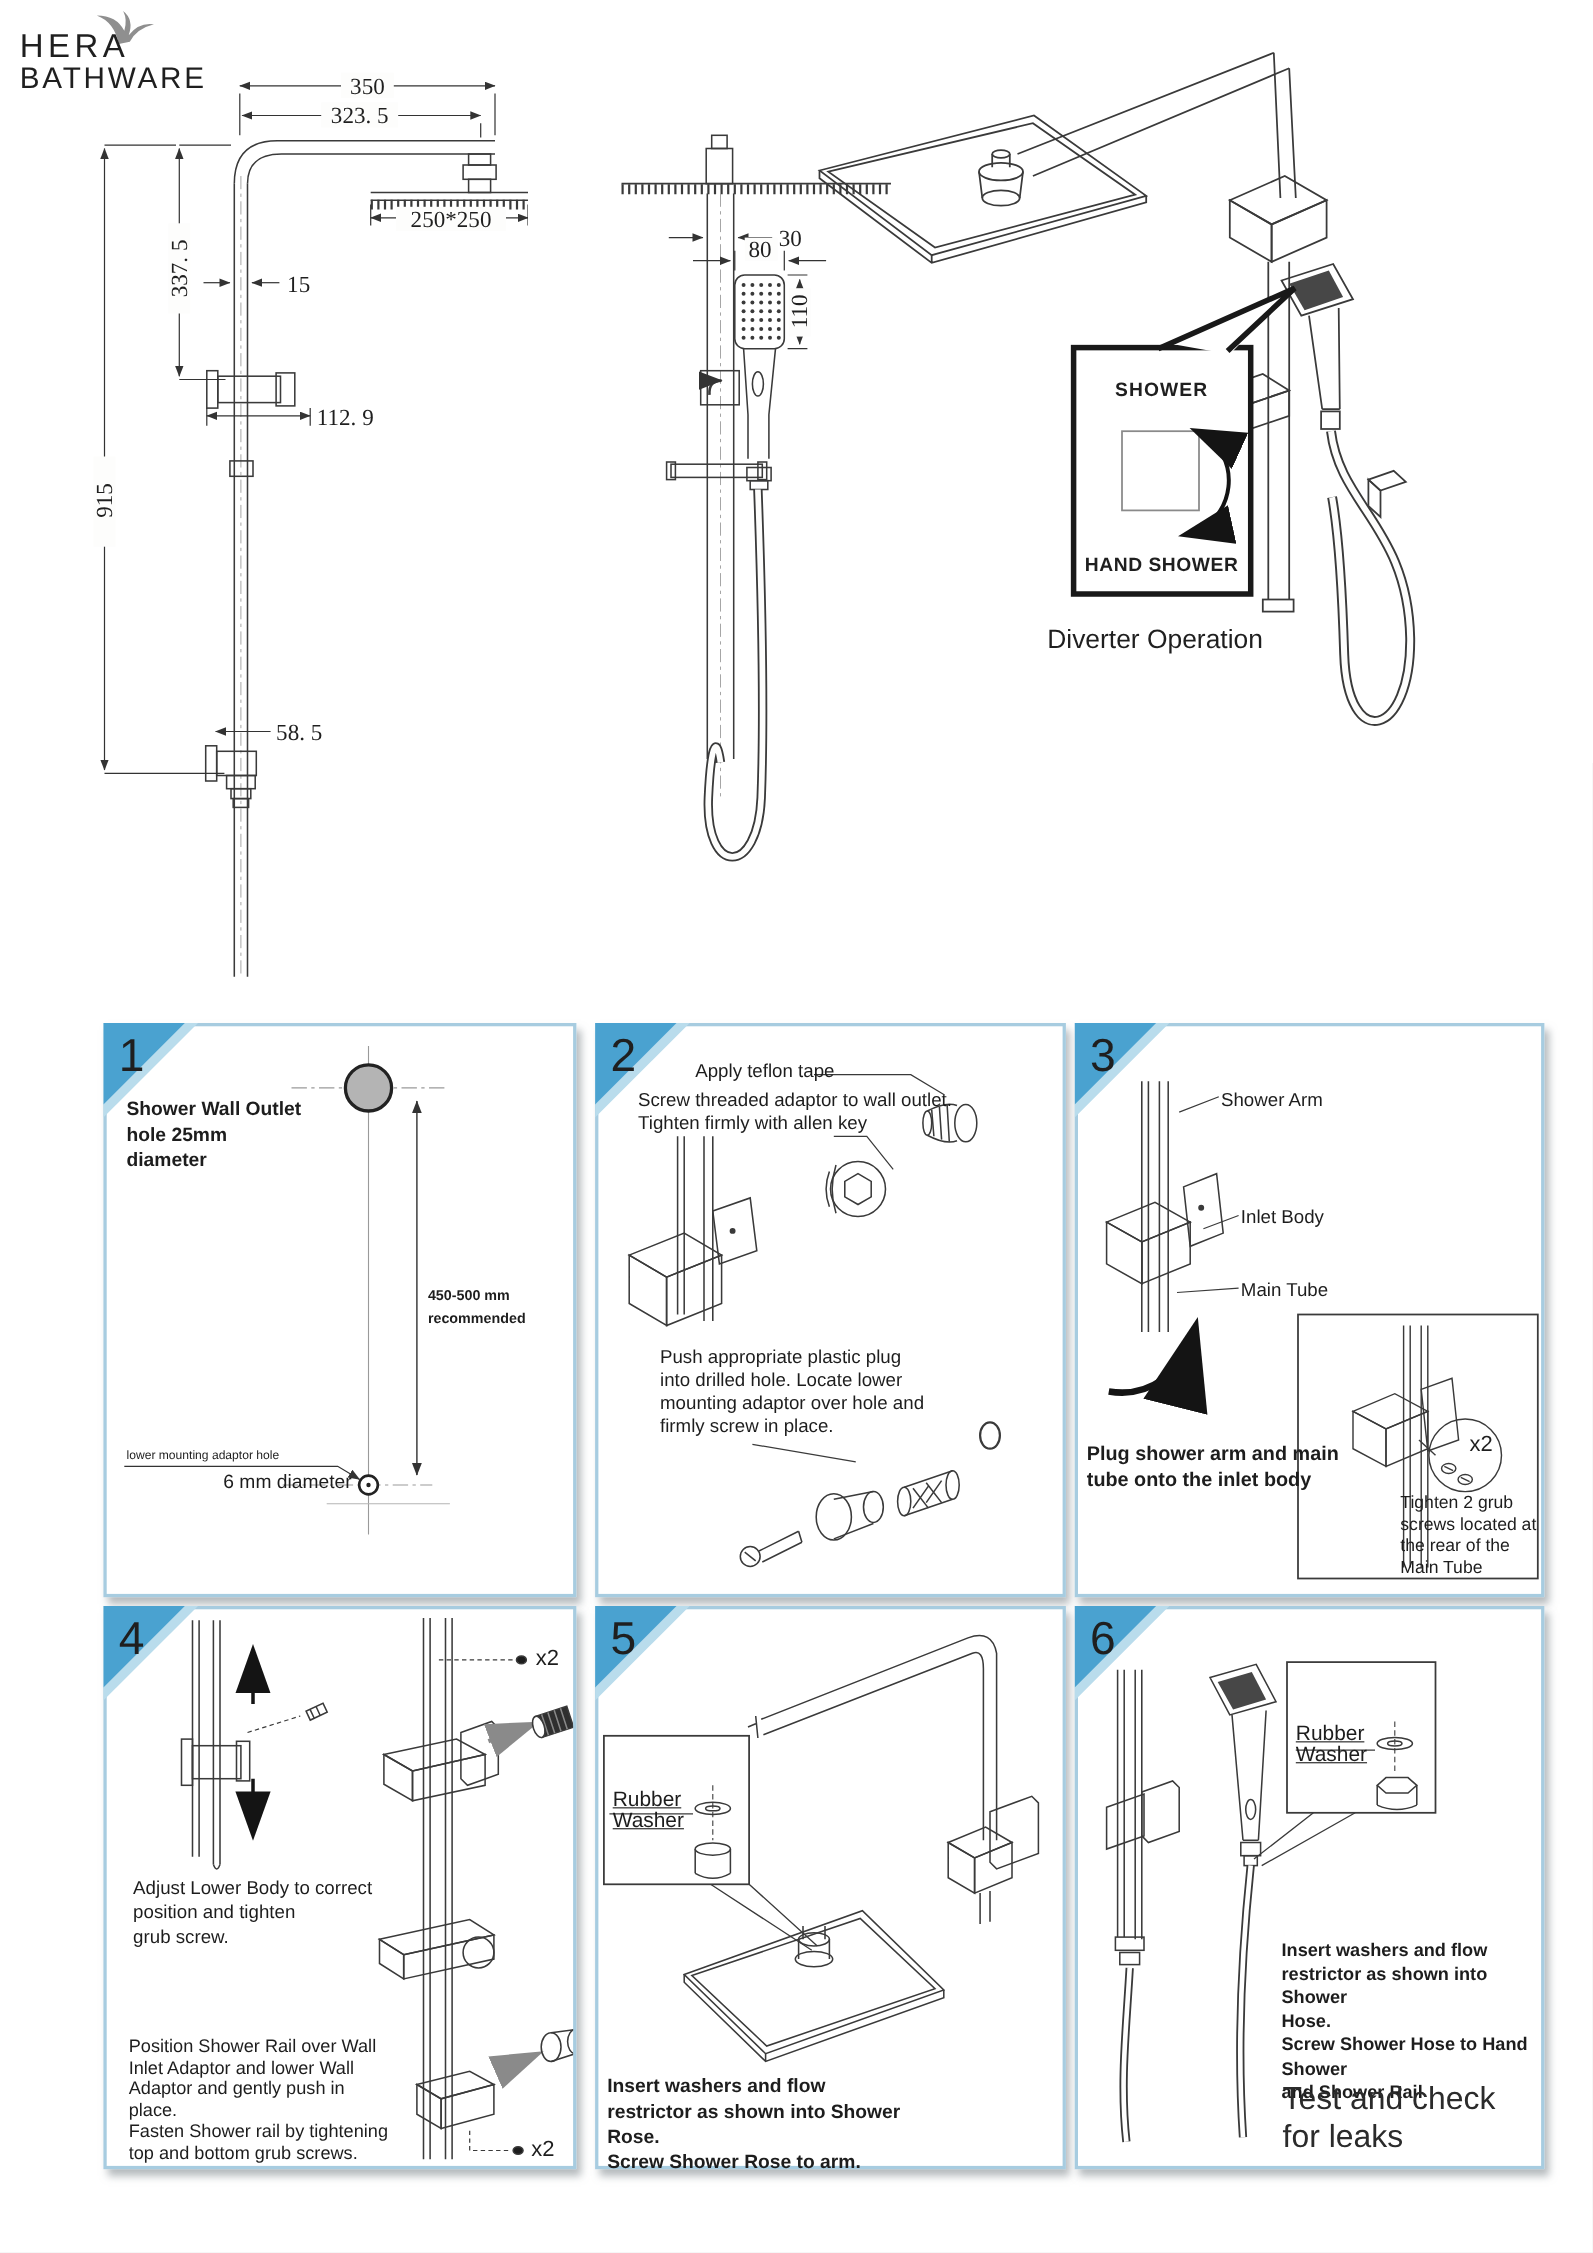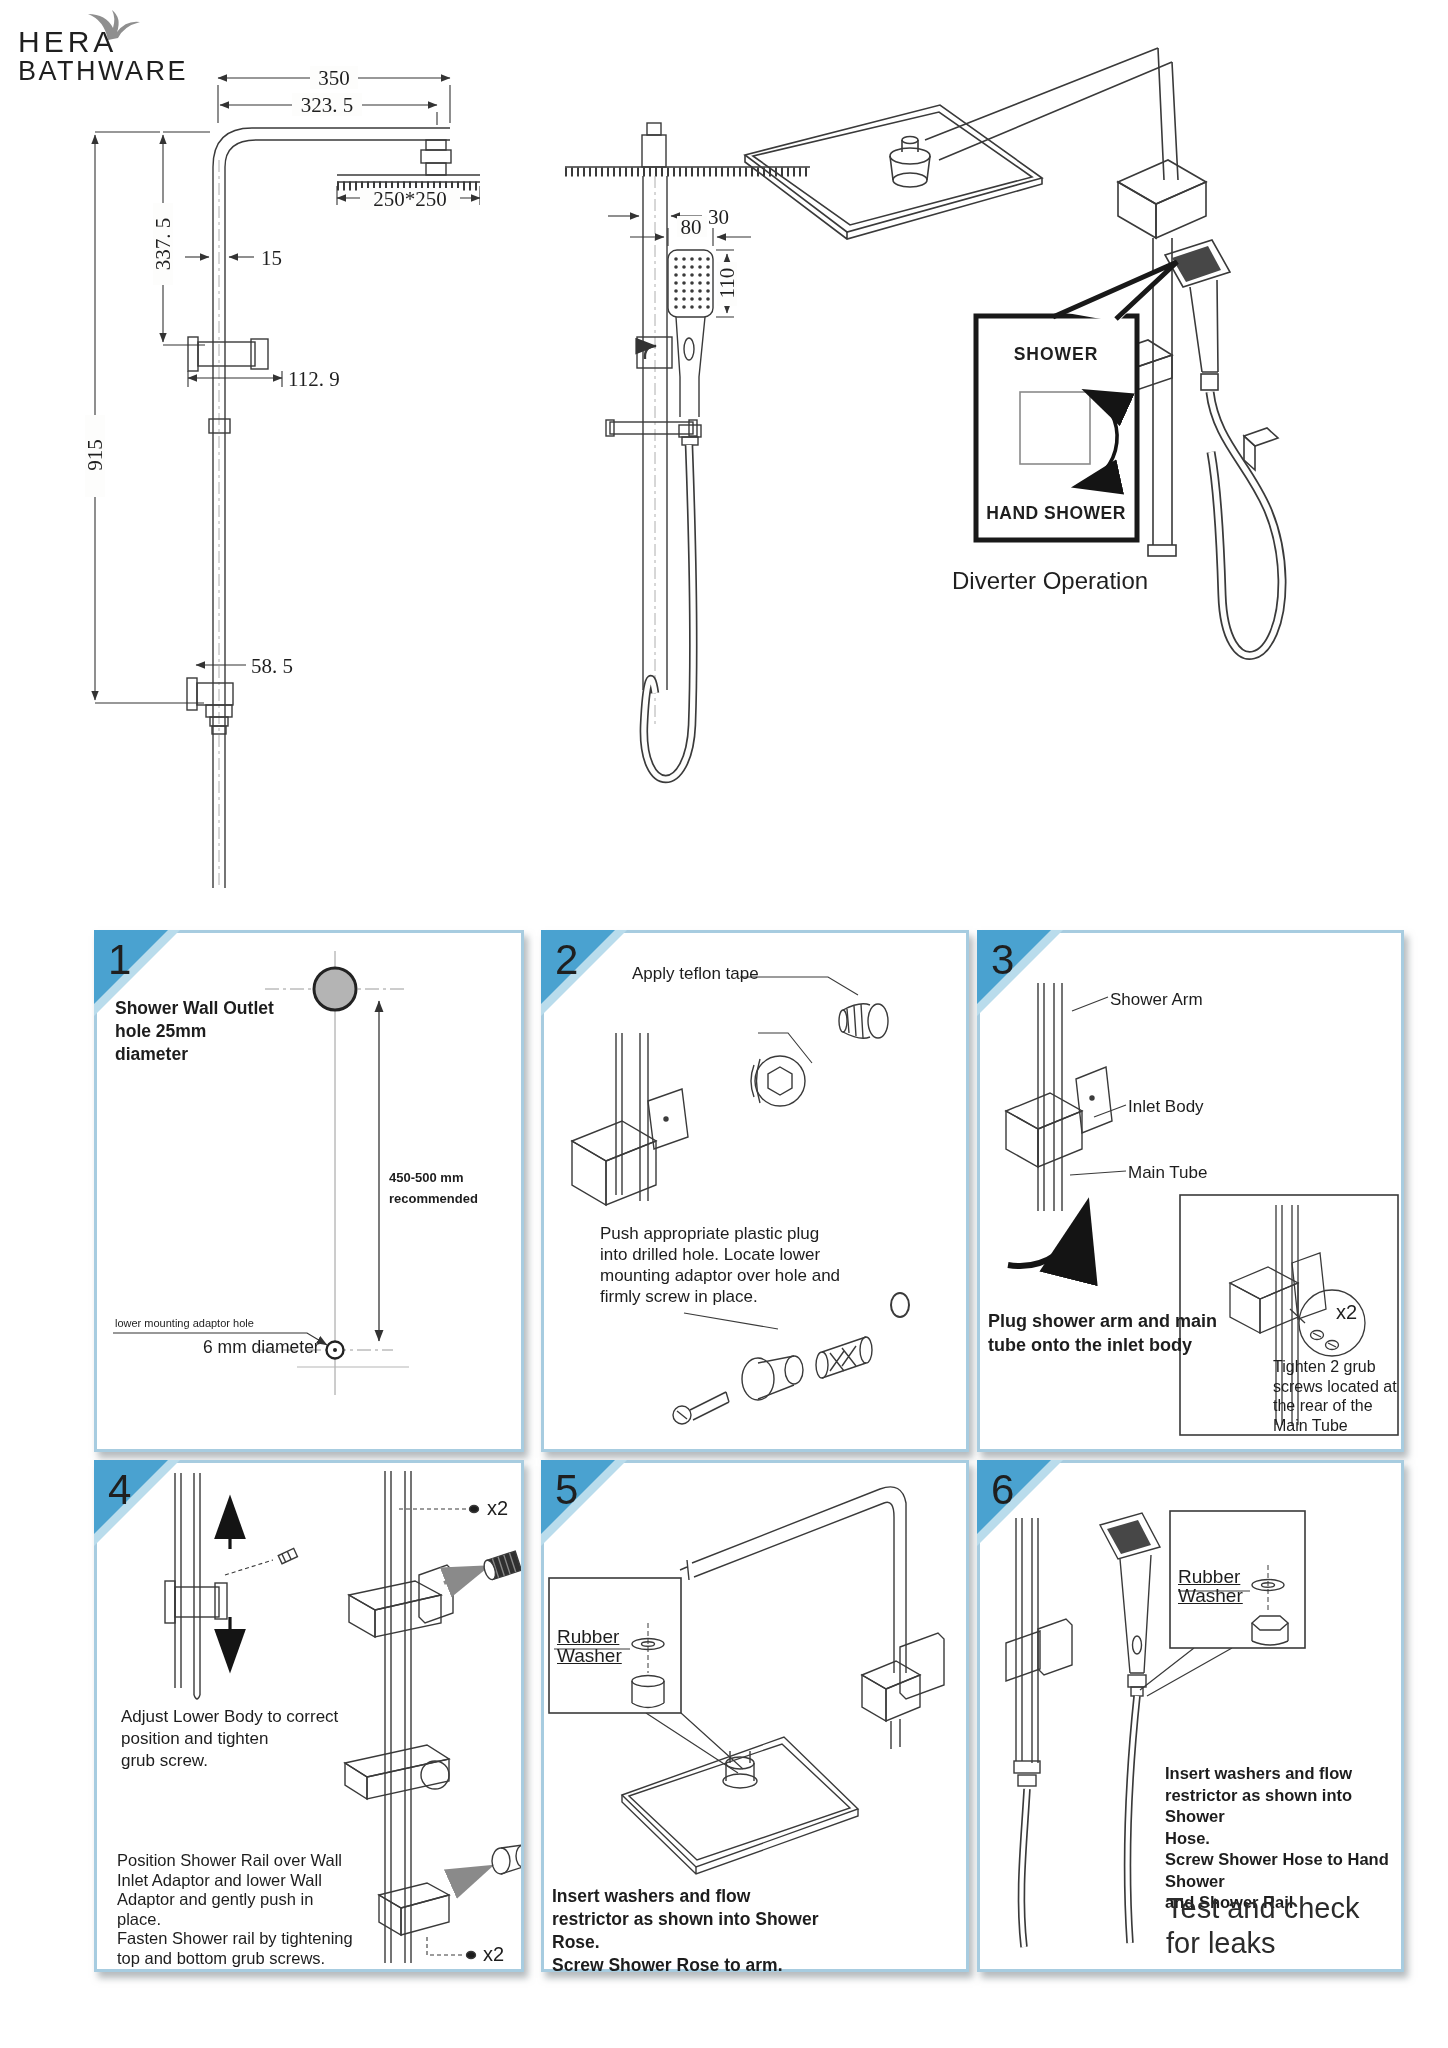--- a/index.html
+++ b/index.html
@@ -308,20 +308,24 @@
           <path d="M278,419 L322,404 M278,445 L322,430"></path>
           <ellipse cx="322" cy="417" rx="6" ry="13"></ellipse>
           <path d="M286,420 L300,438 M298,415 L312,433 M286,438 L300,418 M298,433 L312,413"></path>
         </g>
         <ellipse cx="356" cy="372" rx="9" ry="12" stroke-width="2"></ellipse>
       </g>
     </svg>
     <div class="pt" style="left:88px;top:30px;">
       <span class="tl">Apply teflon tape</span>
     </div>
+    <div class="pt" style="left:36px;top:56px;">
+      <span class="tl">Screw threaded adaptor to wall outlet.</span>
+      <span class="tl">Tighten firmly with allen key</span>
+    </div>
     <div class="pt" style="left:8px;top:290px;margin-left:48px;">
       <span class="tl">Push appropriate plastic plug</span>
       <span class="tl">into drilled hole. Locate lower</span>
       <span class="tl">mounting adaptor over hole and</span>
       <span class="tl">firmly screw in place.</span>
     </div>
   </div>
 
   <div class="panel" style="left:977px;top:930px;width:421px;height:516px;">
     <svg class="badge" width="92" height="92">

